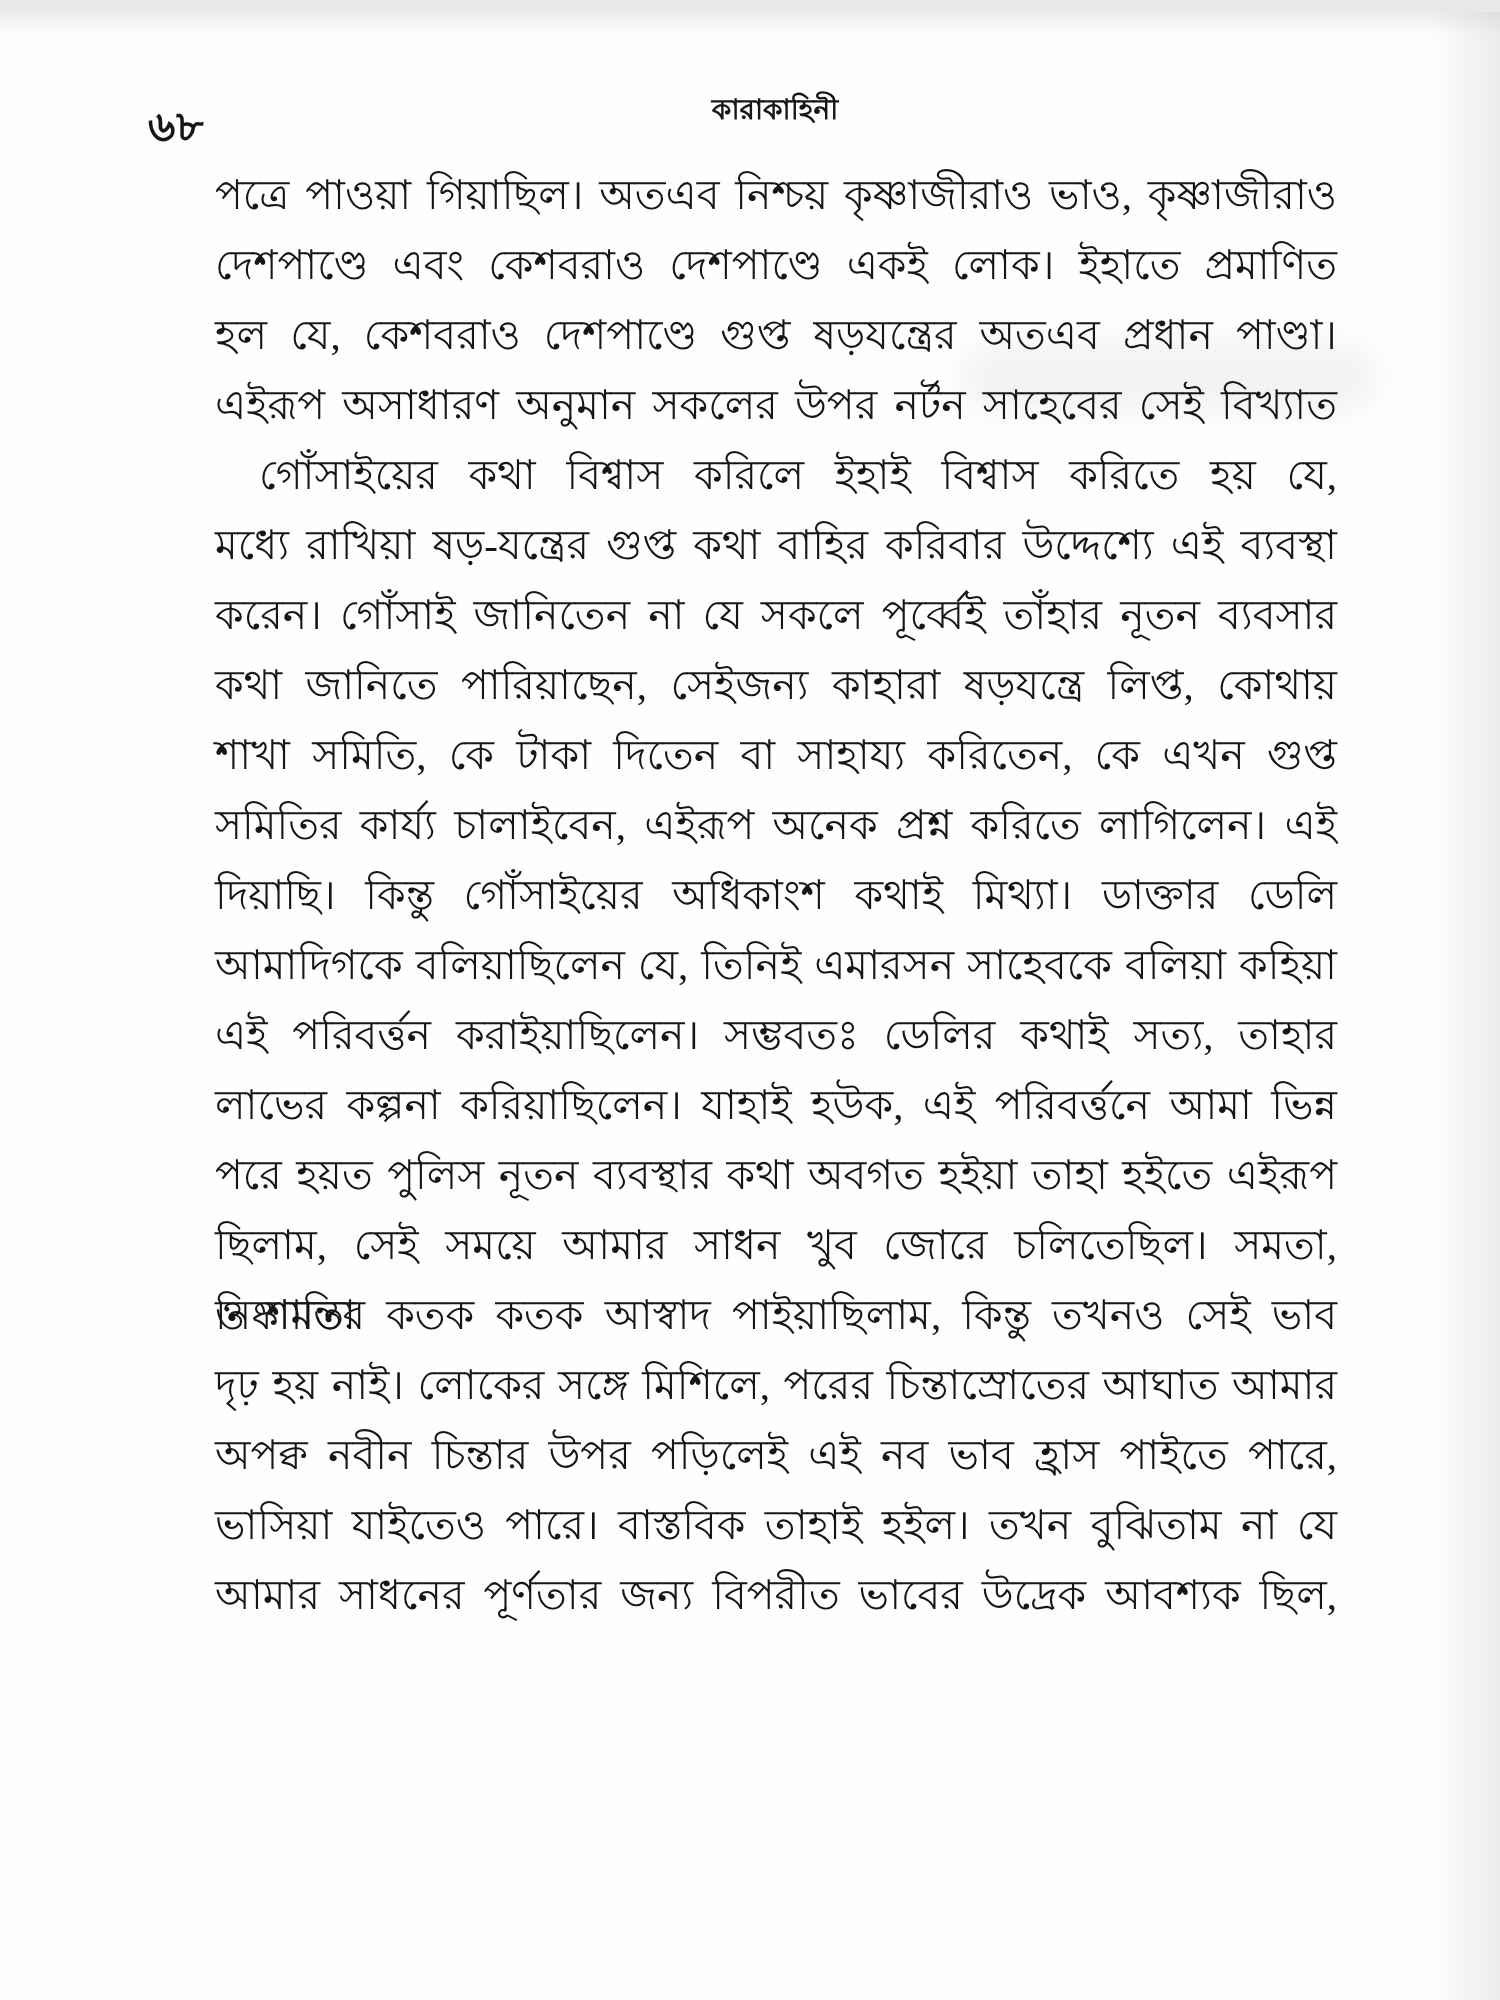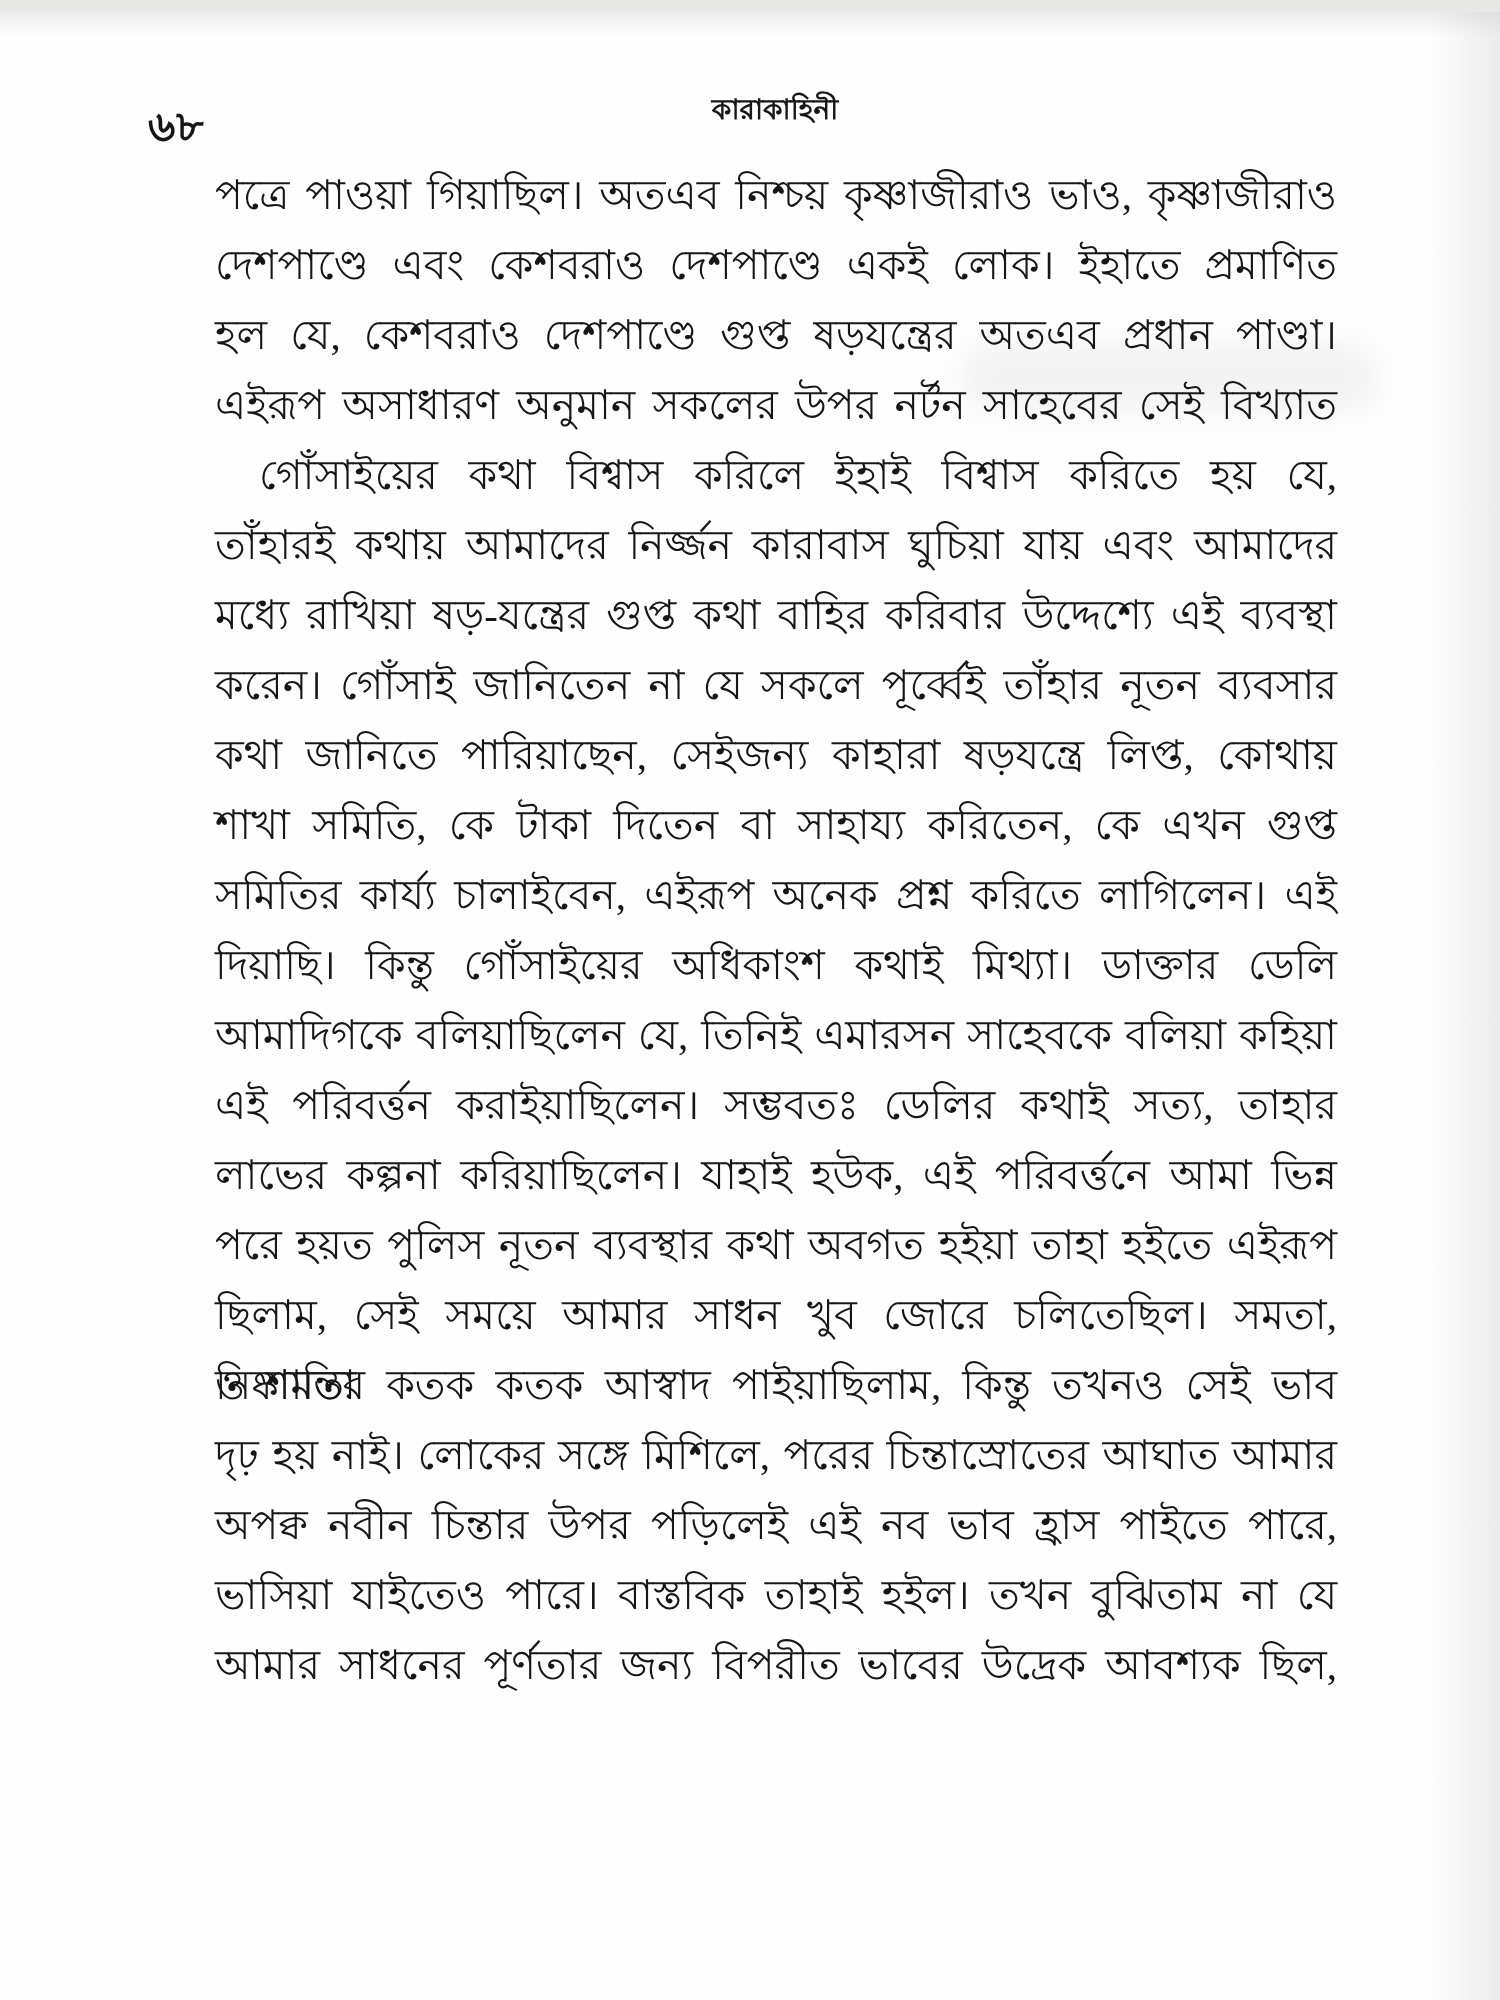--- a/index.html
+++ b/index.html
@@ -95,21 +95,20 @@
 
   <div class="page-body">
       <div class="para">
         <div class="line justify">পত্রে পাওয়া গিয়াছিল। অতএব নিশ্চয় কৃষ্ণাজীরাও ভাও, কৃষ্ণাজীরাও</div>
         <div class="line justify">দেশপাণ্ডে এবং কেশবরাও দেশপাণ্ডে একই লোক। ইহাতে প্রমাণিত</div>
         <div class="line justify">হল যে, কেশবরাও দেশপাণ্ডে গুপ্ত ষড়যন্ত্রের অতএব প্রধান পাণ্ডা।</div>
         <div class="line justify">এইরূপ অসাধারণ অনুমান সকলের উপর নর্টন সাহেবের সেই বিখ্যাত</div>
       </div>
       <div class="para">
         <div class="line indent justify">গোঁসাইয়ের কথা বিশ্বাস করিলে ইহাই বিশ্বাস করিতে হয় যে,</div>
-        <div class="line justify">তাঁহারই কথায় আমাদের নির্জ্জন কারাবাস ঘুচিয়া যায় এবং আমাদের</div>
         <div class="line justify">মধ্যে রাখিয়া ষড়-যন্ত্রের গুপ্ত কথা বাহির করিবার উদ্দেশ্যে এই ব্যবস্থা</div>
         <div class="line justify">করেন। গোঁসাই জানিতেন না যে সকলে পূর্ব্বেই তাঁহার নূতন ব্যবসার</div>
         <div class="line justify">কথা জানিতে পারিয়াছেন, সেইজন্য কাহারা ষড়যন্ত্রে লিপ্ত, কোথায়</div>
         <div class="line justify">শাখা সমিতি, কে টাকা দিতেন বা সাহায্য করিতেন, কে এখন গুপ্ত</div>
         <div class="line justify">সমিতির কার্য্য চালাইবেন, এইরূপ অনেক প্রশ্ন করিতে লাগিলেন। এই</div>
         <div class="line justify">দিয়াছি। কিন্তু গোঁসাইয়ের অধিকাংশ কথাই মিথ্যা। ডাক্তার ডেলি</div>
         <div class="line justify">আমাদিগকে বলিয়াছিলেন যে, তিনিই এমারসন সাহেবকে বলিয়া কহিয়া</div>
         <div class="line justify">এই পরিবর্ত্তন করাইয়াছিলেন। সম্ভবতঃ ডেলির কথাই সত্য, তাহার</div>
         <div class="line justify">লাভের কল্পনা করিয়াছিলেন। যাহাই হউক, এই পরিবর্ত্তনে আমা ভিন্ন</div>
         <div class="line justify">পরে হয়ত পুলিস নূতন ব্যবস্থার কথা অবগত হইয়া তাহা হইতে এইরূপ</div>

